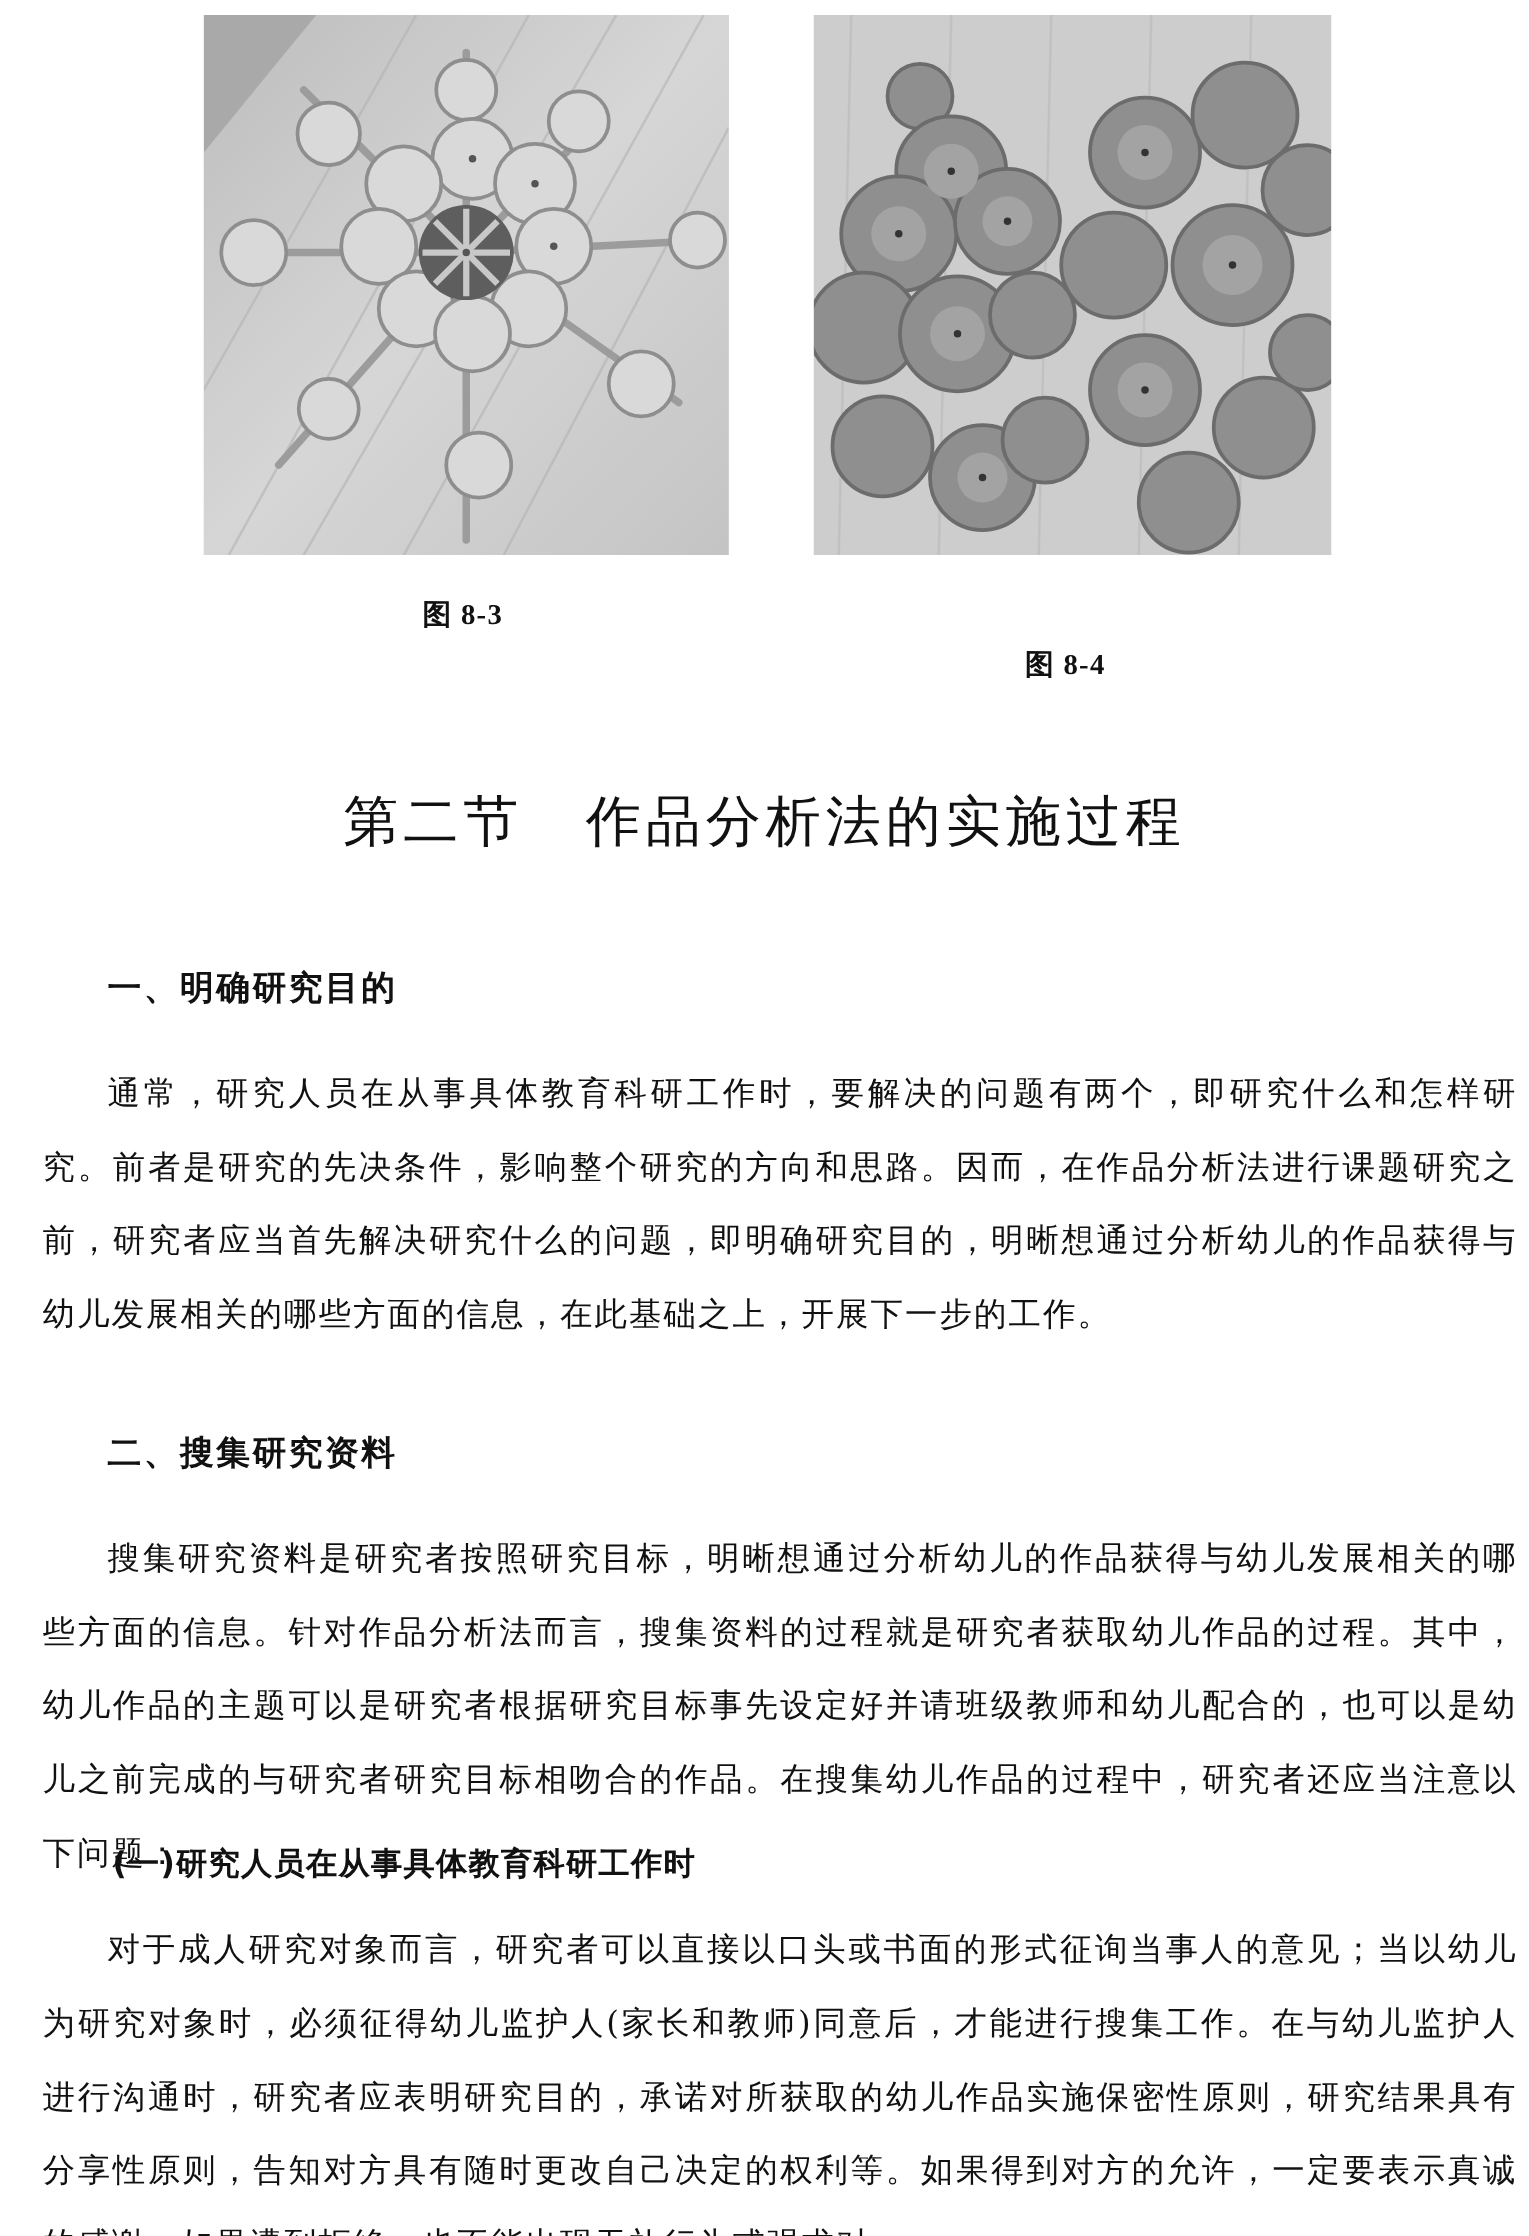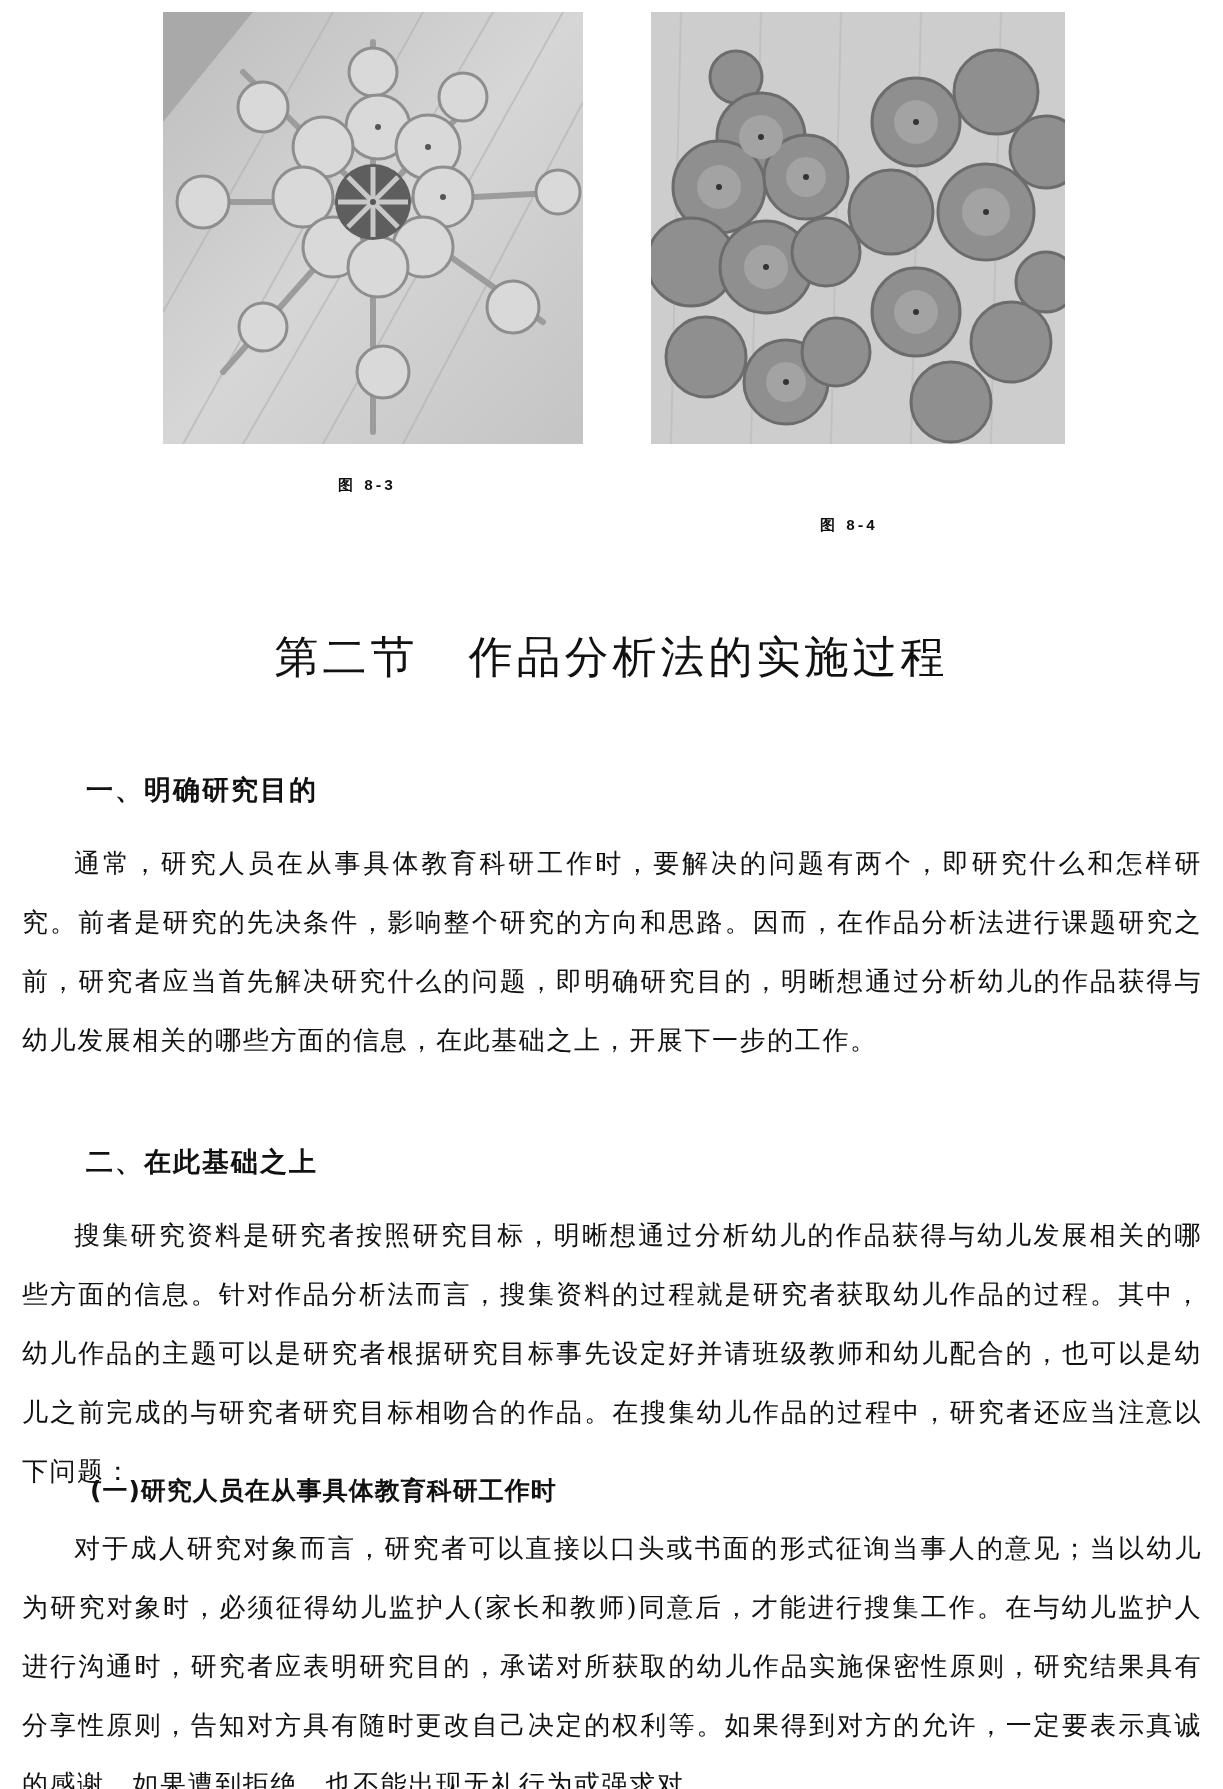--- a/index.html
+++ b/index.html
@@ -8,40 +8,40 @@
       font-family: "DejaVu Serif", "Liberation Serif", serif; color: #111;
     }
     .photo {
       position: absolute; top: 12px; height: 432px;
       background: #c9c9c9; overflow: hidden;
     }
     .photo svg { width: 100%; height: 100%; display: block; }
     #photo1 { left: 163px; width: 420px; }
     #photo2 { left: 651px; width: 414px; }
     .caption {
-      position: absolute; top: 476px; font-size: 15px; font-weight: bold;
-      font-family: Liberation Mono, monospace; letter-spacing: 1px; text-align: right;
+      position: absolute; top: 476px; font-size: 23px; font-weight: bold;
+      font-family: Liberation Serif, serif; letter-spacing: 1px; text-align: right;
     }
     #cap1 { left: 338px; }
     #cap2 { left: 820px; margin-top: 40px; }
     .section-title {
       position: absolute; top: 628px; left: 0; width: 1223px; text-align: center;
       font-size: 44px; letter-spacing: 4px; font-weight: normal;
     }
     .section-title .gap { display: inline-block; width: 50px; }
     .heading {
       position: absolute; left: 86px; font-size: 27px; font-weight: bold;
       font-family: "DejaVu Sans", "Liberation Sans", sans-serif; letter-spacing: 2px;
     }
     .subheading {
       position: absolute; left: 90px; font-size: 25px; font-weight: bold;
       font-family: "DejaVu Sans", "Liberation Sans", sans-serif; letter-spacing: 1px;
     }
     .para {
-      position: absolute; left: 22px; width: 1180px; margin: 0;
+      position: absolute; left: 22px; width: 1180px; margin: 12px;
       font-size: 26px; line-height: 59px; letter-spacing: 1.6px;
       text-align: justify; text-indent: 2em;
     }
   </style>
 </head>
 <body>
 
 <div class="photo" id="photo1">
   <svg viewBox="0 0 420 432">
     <defs>
@@ -162,19 +162,19 @@
 <div class="caption" id="cap2">图 8-4</div>
 
 <h1 class="section-title" style="margin:0;">
   <span>第二节</span><span class="gap"></span><span>作品分析法的实施过程</span>
 </h1>
 
 <div class="heading" style="top:772px;">一、明确研究目的</div>
 
 <p class="para" style="top:834px;">通常，研究人员在从事具体教育科研工作时，要解决的问题有两个，即研究什么和怎样研究。前者是研究的先决条件，影响整个研究的方向和思路。因而，在作品分析法进行课题研究之前，研究者应当首先解决研究什么的问题，即明确研究目的，明晰想通过分析幼儿的作品获得与幼儿发展相关的哪些方面的信息，在此基础之上，开展下一步的工作。</p>
 
-<div class="heading" style="top:1144px;">二、在此基础之上</div>
+<div class="heading" style="top:1144px;">二、搜集研究资料</div>
 
 <p class="para" style="top:1206px;">搜集研究资料是研究者按照研究目标，明晰想通过分析幼儿的作品获得与幼儿发展相关的哪些方面的信息。针对作品分析法而言，搜集资料的过程就是研究者获取幼儿作品的过程。其中，幼儿作品的主题可以是研究者根据研究目标事先设定好并请班级教师和幼儿配合的，也可以是幼儿之前完成的与研究者研究目标相吻合的作品。在搜集幼儿作品的过程中，研究者还应当注意以下问题：</p>
 
 <div class="subheading" style="top:1474px;">(一)研究人员在从事具体教育科研工作时</div>
 
 <p class="para" style="top:1519px;">对于成人研究对象而言，研究者可以直接以口头或书面的形式征询当事人的意见；当以幼儿为研究对象时，必须征得幼儿监护人(家长和教师)同意后，才能进行搜集工作。在与幼儿监护人进行沟通时，研究者应表明研究目的，承诺对所获取的幼儿作品实施保密性原则，研究结果具有分享性原则，告知对方具有随时更改自己决定的权利等。如果得到对方的允许，一定要表示真诚的感谢，如果遭到拒绝，也不能出现无礼行为或强求对</p>
 
 </body></html>

